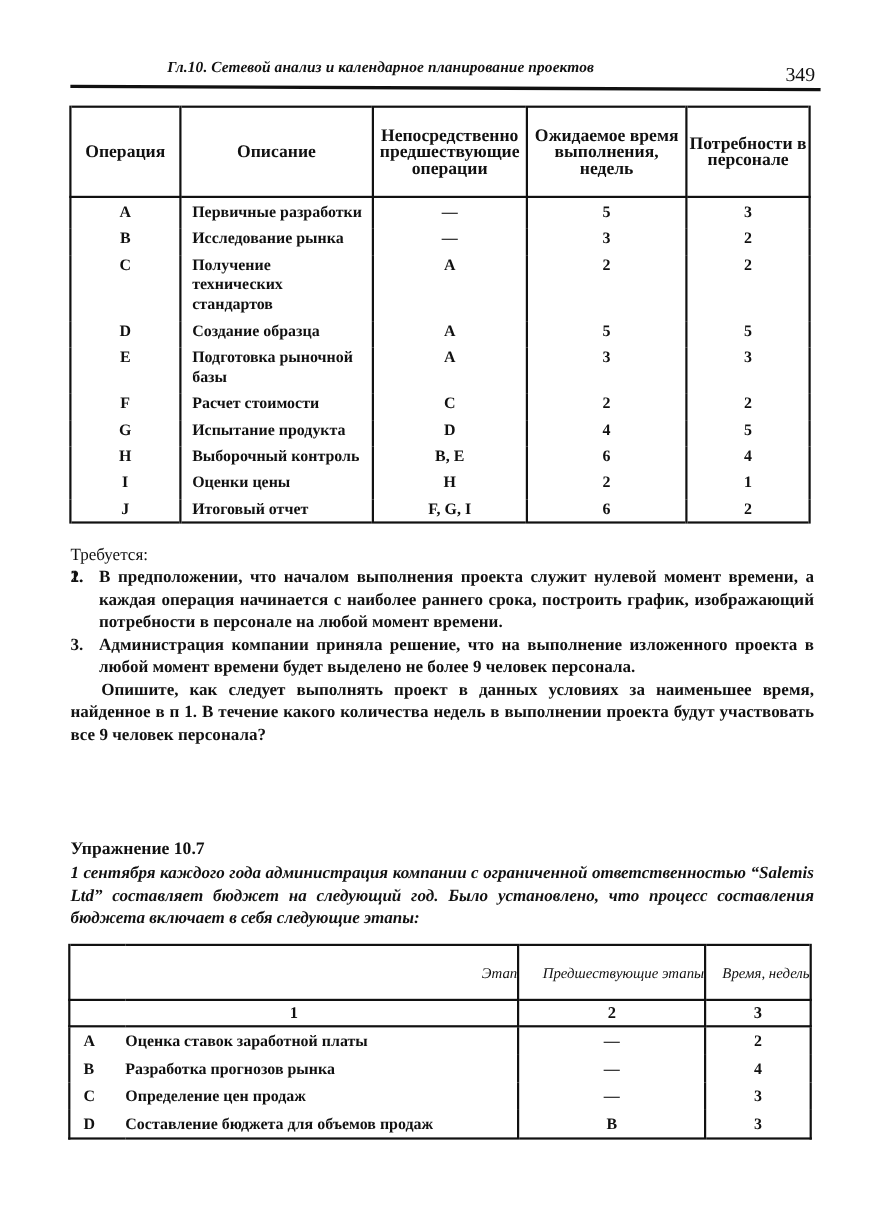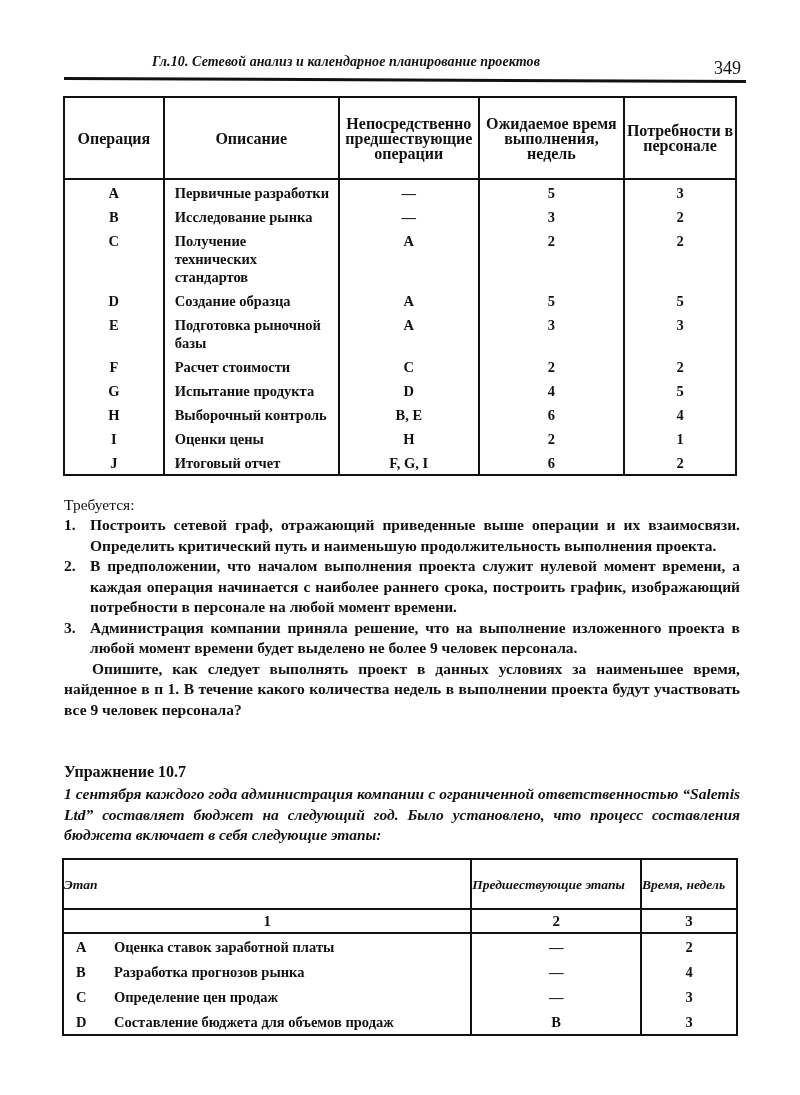--- a/index.html
+++ b/index.html
@@ -41,22 +41,22 @@
   .list { top: 515px; }
   .list .item { position: relative; padding-left: 26px; text-align: justify; }
   .list .num { position: absolute; left: 0; top: 0; font-weight: bold; }
   .list .para { text-indent: 28px; text-align: justify; margin-top: 0; }
   .ex-title { top: 762px; font-weight: bold; font-size: 16px; }
   .ex-body { top: 784px; text-align: justify; font-style: italic; }
 
   .t2 { left: 62px; top: 858px; width: 676px; border: 2px solid #111; }
   .t2 th, .t2 td { padding: 0; }
   .t2 th {
-    font-style: italic; font-weight: bold; font-size: 13.5px; line-height: 15px;
-    text-align: left; vertical-align: middle; height: 48px;
+    font-style: italic; font-weight: normal; font-size: 13.5px; line-height: 15px;
+    text-align: right; vertical-align: middle; height: 48px;
     border-left: 2px solid #111; border-right: 2px solid #111; border-bottom: 2px solid #111;
   }
   .t2 .numrow td {
     text-align: center; font-weight: bold; font-size: 15px; height: 22px;
     border-left: 2px solid #111; border-right: 2px solid #111; border-bottom: 2px solid #111;
   }
   .t2 td { font-size: 14.5px; font-weight: bold; line-height: 18px; }
   .t2 .row td { height: 25px; vertical-align: middle; }
   .t2 td.code { width: 38px; padding-left: 12px; }
   .t2 td.stage { border-right: 2px solid #111; }
@@ -161,21 +161,20 @@
         <td class="c">2</td>
       </tr>
     </tbody>
 </table>
 
 <div class="text-block req-label">Требуется:</div>
 
 <div class="text-block list">
   <div class="item">
     <span class="num">1.</span>
-    <span>Построить сетевой граф, отражающий приведенные выше операции и их взаимосвязи. Определить критический путь и наименьшую продолжительность выполнения проекта.</span>
   </div>
   <div class="item">
     <span class="num">2.</span>
     <span>В предположении, что началом выполнения проекта служит нулевой момент времени, а каждая операция начинается с наиболее раннего срока, построить график, изображающий потребности в персонале на любой момент времени.</span>
   </div>
   <div class="item">
     <span class="num">3.</span>
     <span>Администрация компании приняла решение, что на выполнение изложенного проекта в любой момент времени будет выделено не более 9 человек персонала.</span>
   </div>
   <p class="para">Опишите, как следует выполнять проект в данных условиях за наименьшее время, найденное в п 1. В течение какого количества недель в выполнении проекта будут участвовать все 9 человек персонала?</p>

